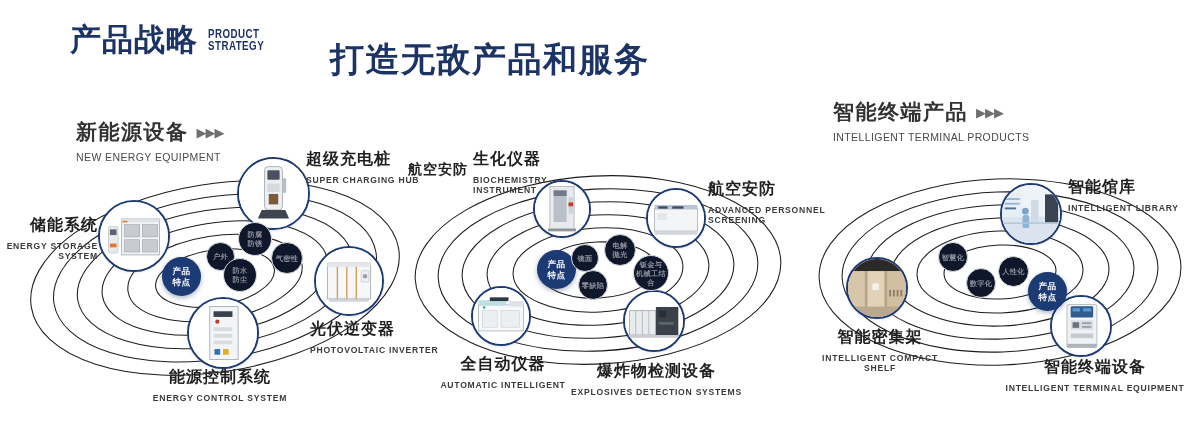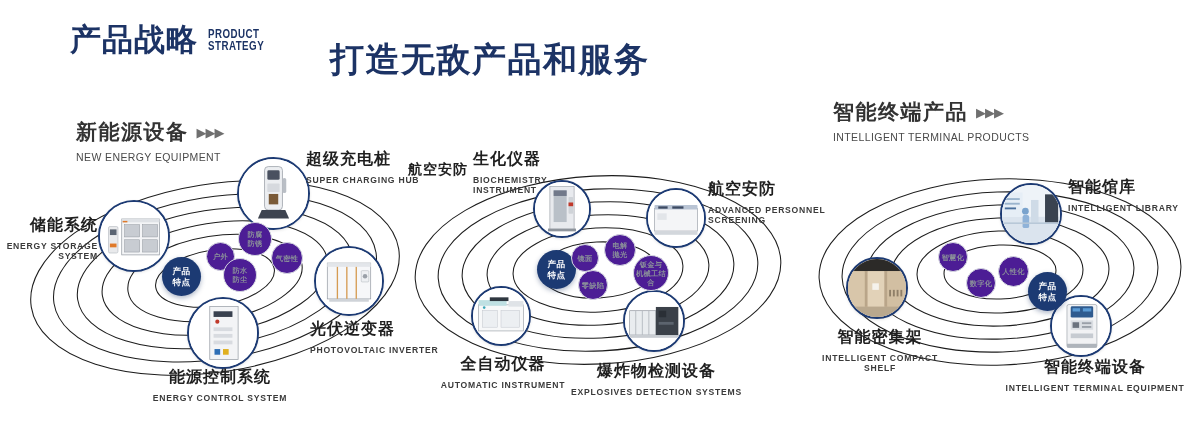--- a/index.html
+++ b/index.html
@@ -79,21 +79,21 @@
     margin-top:8px;white-space:pre-line;
   }
   .lab.r{text-align:right;}
   .lab.c{text-align:center;}
   .lab.l{text-align:left;}
   .lab.small .cn{font-size:14px;}
 
   
   .feat{
     position:absolute;border-radius:50%;
-    border:1px solid #d7dae1;background:#4c1d95;
+    border:1px solid #d7dae1;background:#0f172a;
     display:flex;align-items:center;justify-content:center;
     text-align:center;color:#8a8f99;
     font-family:"DejaVu Sans","Liberation Sans",sans-serif;
     font-size:7.2px;font-weight:bold;line-height:1.25;
     box-sizing:border-box;white-space:pre-line;letter-spacing:.3px;
   }
   .feat.core{
     background:#1c3a73;border:none;color:#ffffff;
     font-size:8.6px;line-height:1.25;
     box-shadow:0 2px 5px rgba(20,45,95,.35);
@@ -271,21 +271,21 @@
         <rect x="6" y="13" width="30" height="6" fill="#bfe0e3"></rect>
         <rect x="18" y="10" width="20" height="4" fill="#2f3740"></rect>
         <rect x="38" y="14" width="16" height="6" fill="#dfe3e7"></rect>
         <rect x="10" y="24" width="16" height="18" fill="#eceff2" stroke="#bfc4ca" stroke-width=".5"></rect>
         <rect x="30" y="24" width="20" height="18" fill="#eceff2" stroke="#bfc4ca" stroke-width=".5"></rect>
         <circle cx="12" cy="21" r="1.4" fill="#3aa6b9"></circle>
       </svg>
     </div>
     <div class="lab c" style="left:0px;top:205px;width:210px;">
       <div class="cn">全自动仪器</div>
-      <div class="en">AUTOMATIC INSTRUMENT</div>
+      <div class="en">AUTOMATIC INTELLIGENT</div>
     </div>
 
     <div class="node" style="left:225px;top:140px;width:62px;height:62px;">
       <svg class="photo" viewBox="0 0 62 62">
         <rect width="62" height="62" fill="#fff"></rect>
         <rect x="5" y="20" width="28" height="26" fill="#e9ecef" stroke="#8d939b" stroke-width=".7"></rect>
         <rect x="11" y="20" width="1" height="26" fill="#b6bbc1"></rect>
         <rect x="18" y="20" width="1" height="26" fill="#b6bbc1"></rect>
         <rect x="25" y="20" width="1" height="26" fill="#b6bbc1"></rect>
         <rect x="33" y="16" width="24" height="32" fill="#3b4149"></rect>

